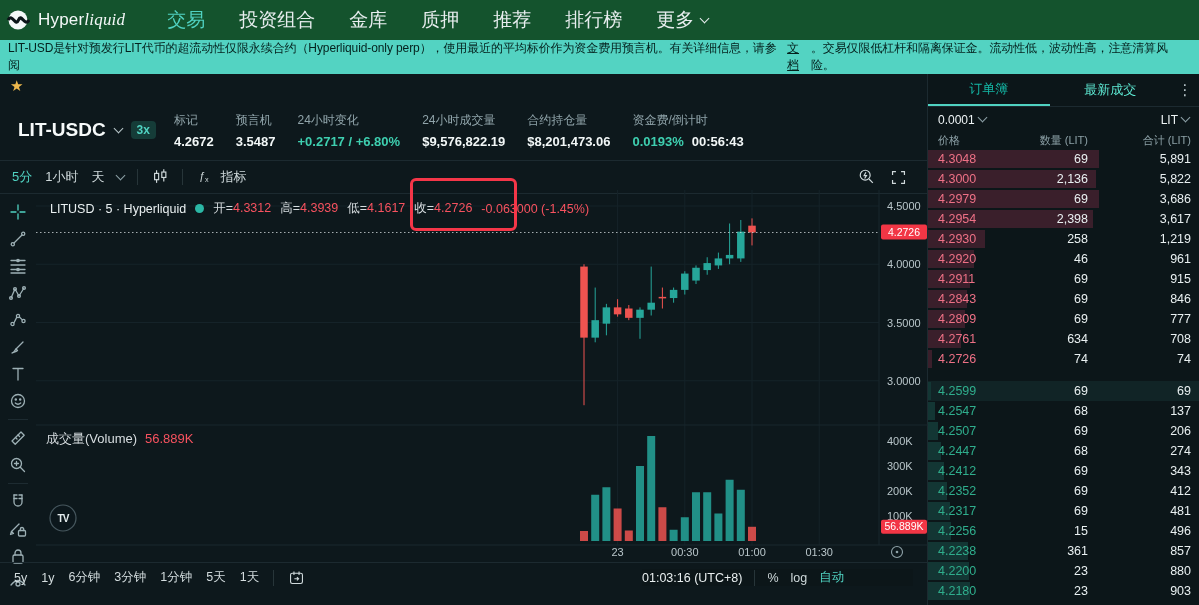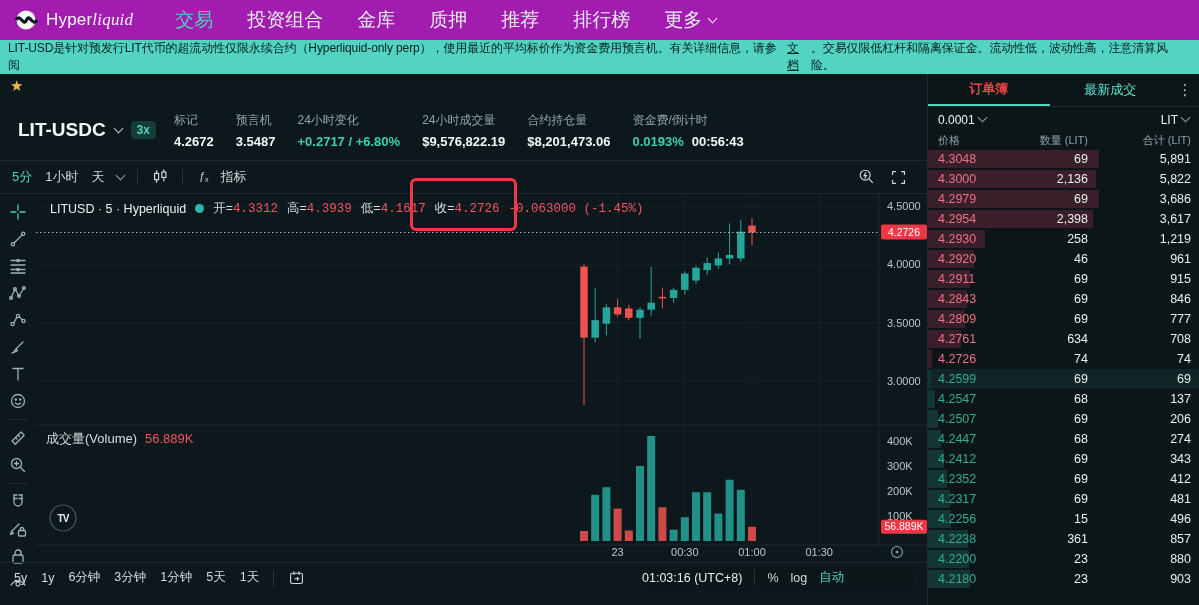--- a/index.html
+++ b/index.html
@@ -1,19 +1,19 @@
 <!DOCTYPE html>
 <html><head>
 <meta charset="utf-8">
 <style>
   html,body{margin:0;padding:0;background:#05090b;}
   .app{position:relative;width:1199px;height:605px;overflow:hidden;background:#0d181c;
        font-family:"Liberation Sans","DejaVu Sans",sans-serif;color:#eef4f5;-webkit-font-smoothing:antialiased;}
   
-  .nav{position:absolute;top:0;left:0;right:0;height:40px;background:#a21caf;display:flex;padding:0 14px;box-sizing:border-box;}
+  .nav{position:absolute;top:0;left:0;right:0;height:40px;background:#14532d;display:flex;padding:0 6px;box-sizing:border-box;}
   .brand{display:flex;align-items:center;gap:8px;}
   .brand .word{font-size:17px;color:#f4f8f8;letter-spacing:.2px;}
   .brand .word i{font-family:"Liberation Serif","DejaVu Serif",serif;font-style:italic;}
   .nav-items{display:flex;align-items:center;gap:34px;margin-left:42px;font-size:19px;color:#e7edee;}
   .nav-item{cursor:pointer;}
   .nav-item.active{color:#50d2c1;}
   .nav-more{display:flex;align-items:center;gap:7px;}
   .chev{display:inline-block;width:6px;height:6px;border-right:1.6px solid currentColor;border-bottom:1.6px solid currentColor;transform:rotate(45deg);position:relative;top:-2px;}
   
   .banner{position:absolute;top:40px;left:0;right:0;height:34px;background:#53d3c2;color:#04211d;font-size:12px;display:flex;align-items:center;padding:0 8px;box-sizing:border-box;letter-spacing:-.1px;}
@@ -53,50 +53,50 @@
   .tool{width:24px;height:24px;display:flex;align-items:center;justify-content:center;cursor:pointer;color:#9db0b5;}
   .tool svg{stroke:#9db0b5;fill:none;stroke-width:1.3;stroke-linecap:round;stroke-linejoin:round;}
   .tool.first svg{stroke:#50d2c1;}
   .tsep{width:20px;height:1px;background:#1d2b31;margin:3px 0;}
   .chart-canvas{position:absolute;left:36px;top:0;width:892px;height:372px;cursor:crosshair;}
   svg text{font-family:"Liberation Sans","DejaVu Sans",sans-serif;}
   .legend{position:absolute;left:50px;top:10px;display:flex;align-items:center;gap:9px;font-size:12.5px;z-index:5;}
   .legend .ttl{color:#eaf0f1;}
   .legend .dot{width:9px;height:9px;border-radius:50%;background:#2bb7a5;}
   .legend .k{color:#d7dde0;}
-  .legend .v{color:#f7525f;font-family:Liberation Mono, monospace;}
+  .legend .v{color:#f7525f;}
   .pair{white-space:nowrap;}
   .vol-legend{position:absolute;left:46px;top:240px;font-size:13px;z-index:5;}
   .vol-legend .k{color:#d7dde0;}
   .vol-legend .v{color:#f7525f;margin-left:8px;}
   
   .tvfooter{position:absolute;left:0;right:0;top:372px;height:30px;border-top:1px solid #1c2a30;display:flex;align-items:center;gap:14px;padding:0 14px;box-sizing:border-box;font-size:12.5px;color:#d3dcde;}
   .tvfooter .rng{cursor:pointer;}
   .tvfooter .right{margin-left:auto;display:flex;align-items:center;gap:12px;}
   .tvfooter .clock{color:#e9eff0;cursor:pointer;}
   .tvfooter .sb{cursor:pointer;color:#cfd9db;}
   .tvfooter .sb.active{color:#50d2c1;}
   
   .ob-tabs{position:relative;height:32px;border-bottom:1px solid #1c2a30;display:flex;align-items:stretch;}
   .ob-tab{flex:1;display:flex;align-items:center;justify-content:center;font-size:13px;color:#5eead4;cursor:pointer;box-sizing:border-box;}
-  .ob-tab.active{color:#ef4444;border-bottom:2px solid #50d2c1;font-weight:bold;}
+  .ob-tab.active{color:#14b8a6;border-bottom:2px solid #50d2c1;}
   .ob-menu{width:28px;display:flex;align-items:center;justify-content:center;color:#b9c6ca;font-size:15px;cursor:pointer;}
   .ob-controls{height:25px;display:flex;align-items:center;padding:0 10px;font-size:12px;color:#eef4f5;}
   .ob-sel{display:flex;align-items:center;gap:4px;cursor:pointer;}
   .ob-sel .chev{color:#8da1a7;}
   .ob-controls .rightsel{margin-left:auto;}
   .ob-head{height:17px;position:relative;font-size:11px;color:#8da1a7;}
   .ob-head .c1{position:absolute;left:10px;top:1px;}
   .ob-head .c2{position:absolute;right:111px;top:1px;}
   .ob-head .c3{position:absolute;right:8px;top:1px;}
   .obr{position:relative;height:20px;font-size:12.5px;line-height:20px;cursor:pointer;}
   .obr .depth{position:absolute;left:0;top:1px;bottom:1px;}
   .obr .depth.ask{background:#3a1f2b;}
   .obr .depth.bid{background:#133634;}
-  .obr.hl{background:rgba(80,210,193,.08);}
+  .obr.hl{background:rgba(80,210,193,.08);margin-top:12px;}
   .obr .p{position:absolute;left:10px;}
   .obr .s,.obr .t{position:absolute;color:#e9f0f1;}
   .obr .s{right:111px;}
   .obr .t{right:8px;}
   .obr.ask .p{color:#ee7186;}
   .obr.bid .p{color:#2fae8d;}
   .ob-spread{height:16px;background:#273239;display:flex;align-items:center;justify-content:center;gap:30px;font-size:12px;color:#e6edef;}
   .ob-spread .lbl{color:#ccd6d9;}
 </style>
 </head>

